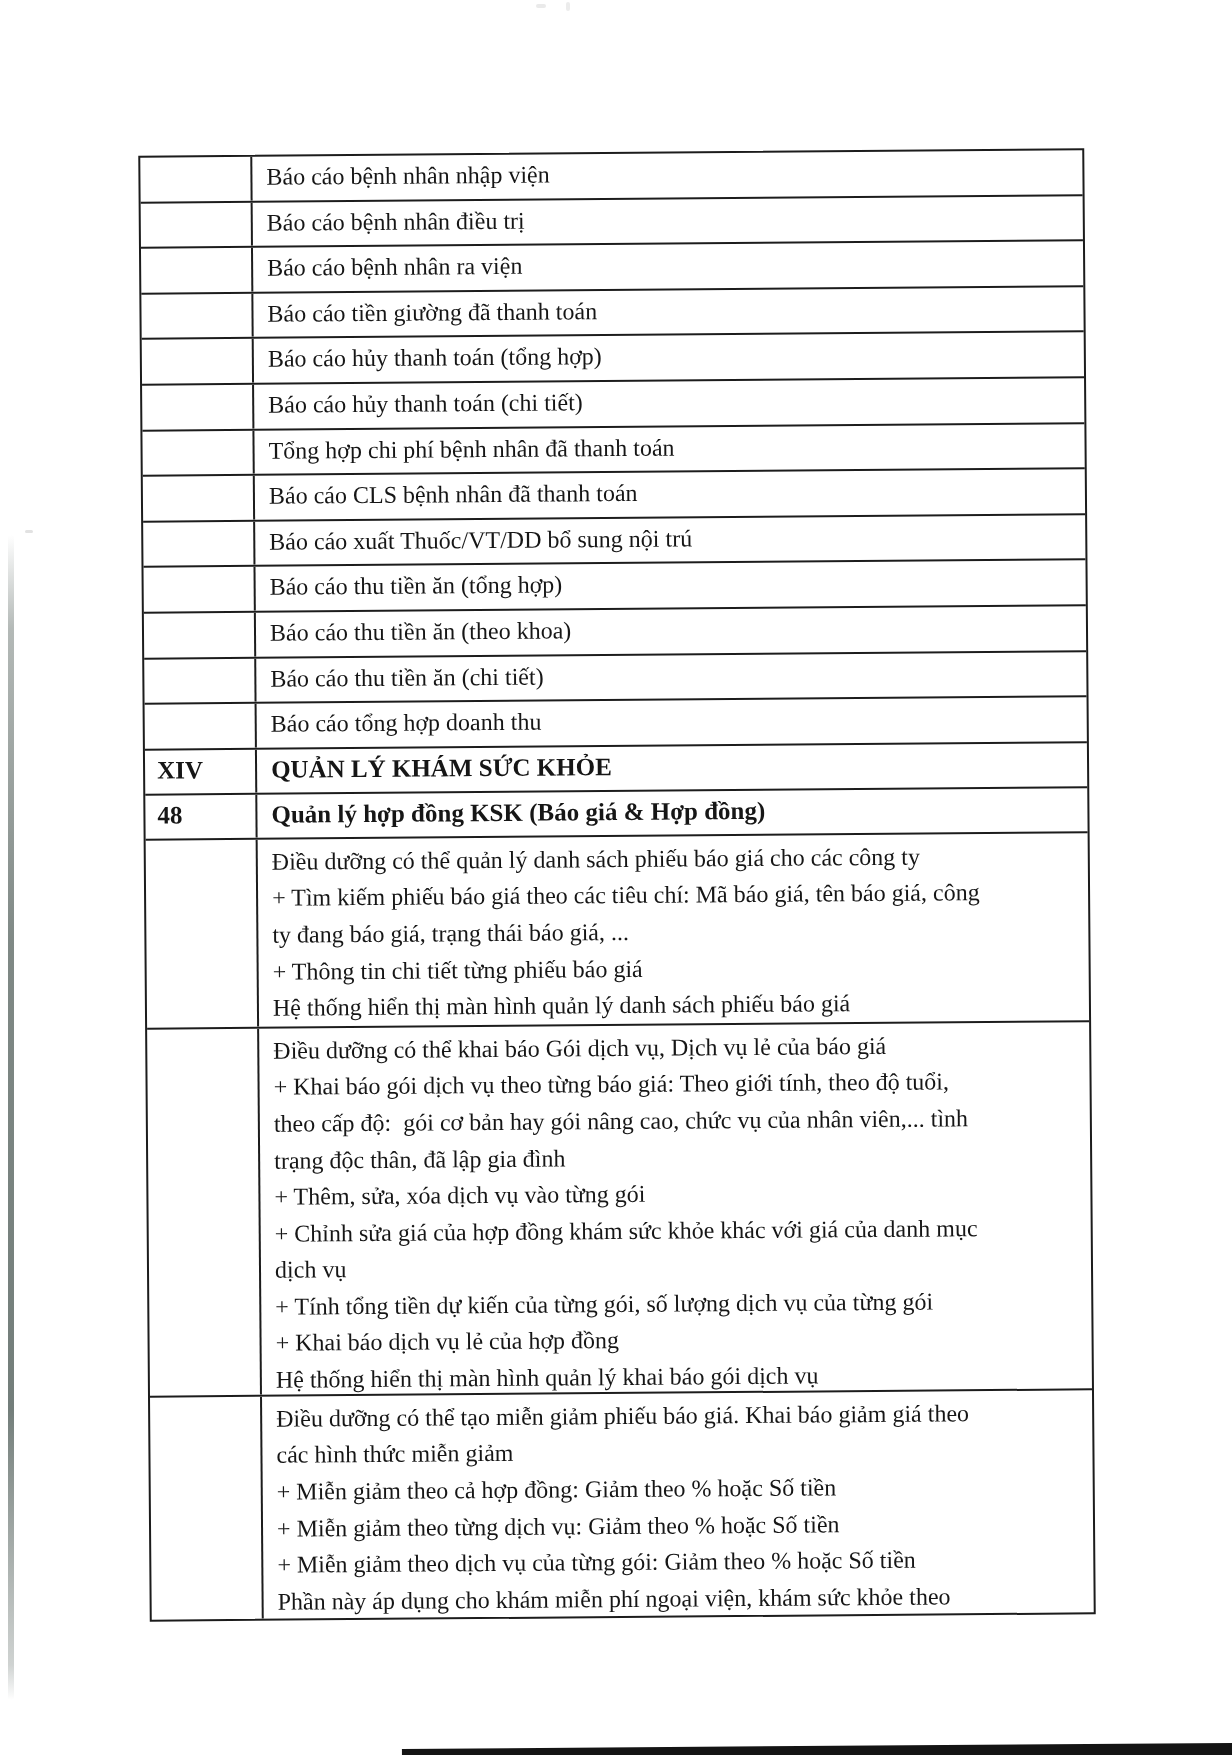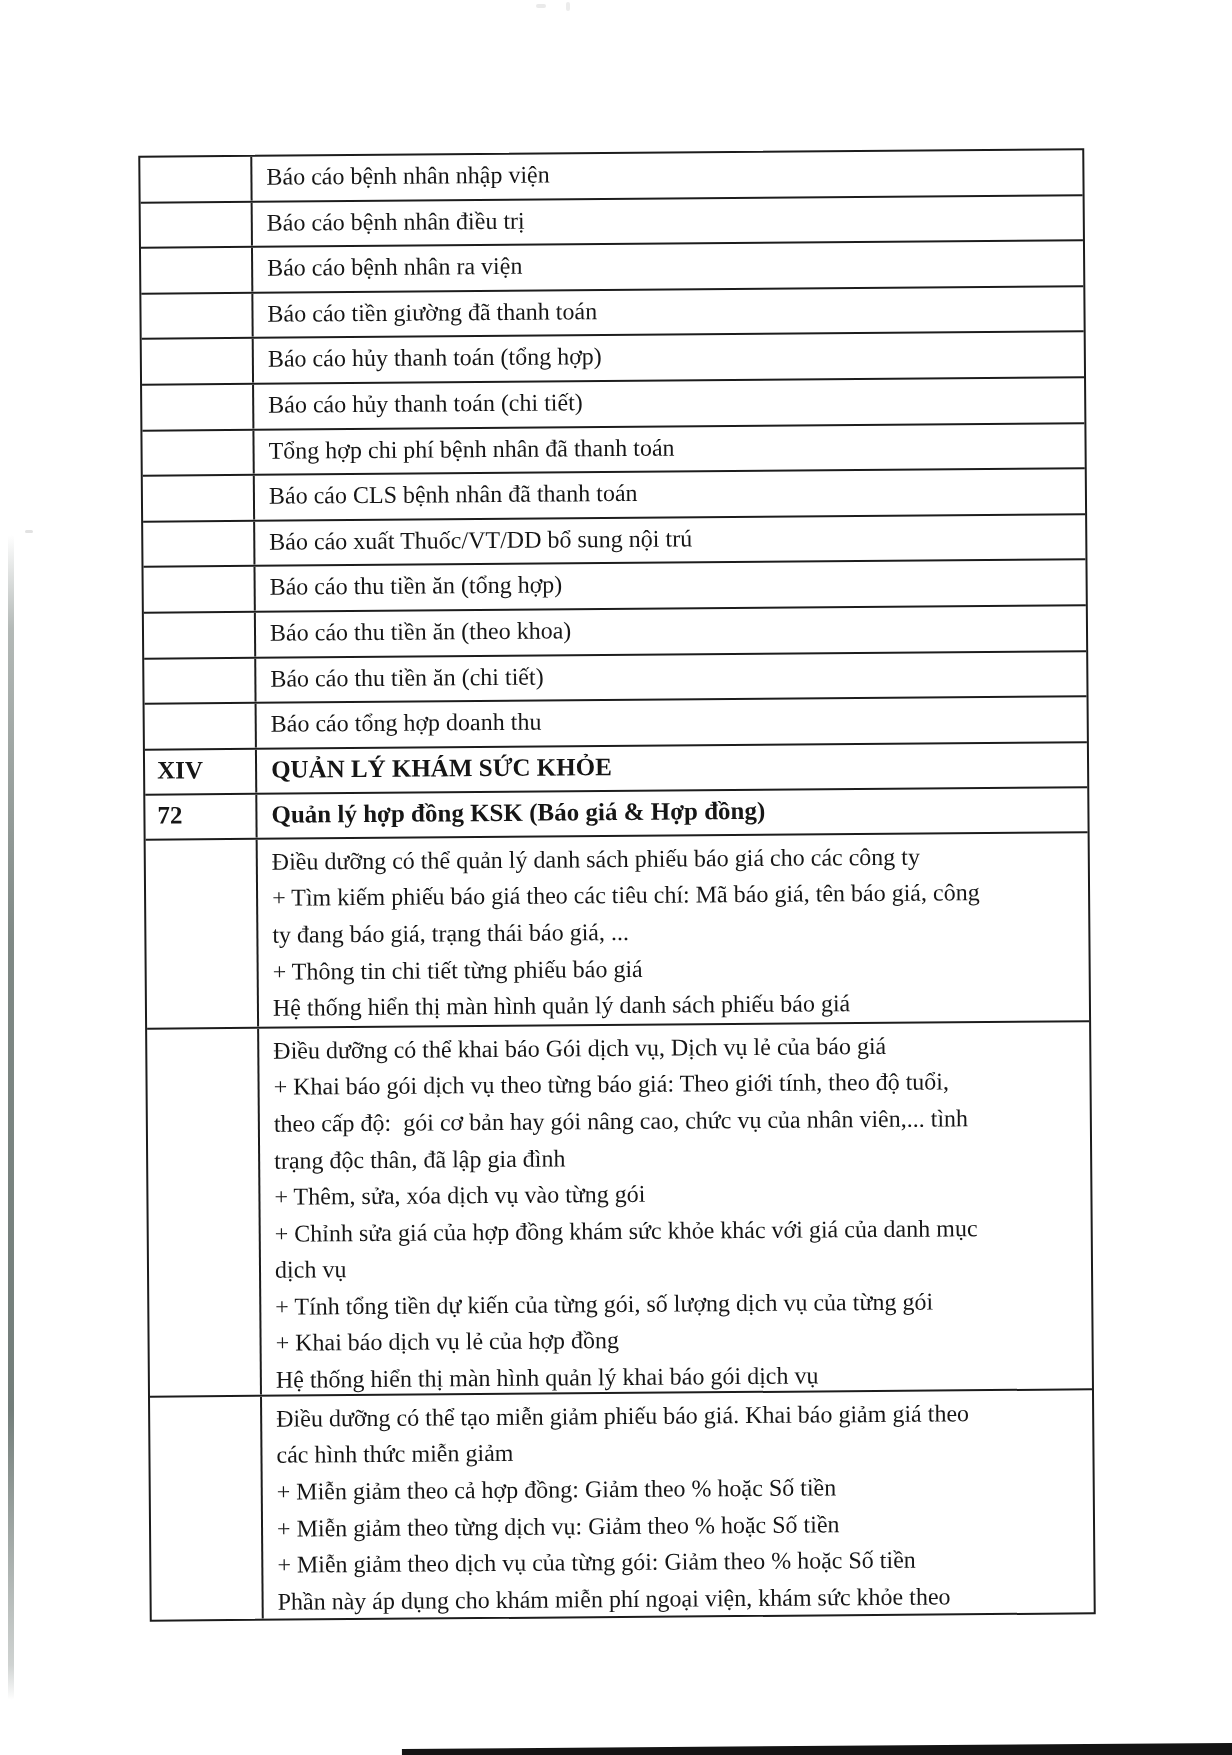--- a/index.html
+++ b/index.html
@@ -135,21 +135,21 @@
       <div class="c1"></div>
       <div class="c2">Báo cáo tổng hợp doanh thu</div>
     </div>
 
     <div class="row row-hdr">
       <div class="c1">XIV</div>
       <div class="c2">QUẢN LÝ KHÁM SỨC KHỎE</div>
     </div>
 
     <div class="row row-hdr">
-      <div class="c1">72</div>
+      <div class="c1">48</div>
       <div class="c2">Quản lý hợp đồng KSK (Báo giá &amp; Hợp đồng)</div>
     </div>
 
     <div class="row row-p1">
       <div class="c1"></div>
       <div class="c2 para">Điều dưỡng có thể quản lý danh sách phiếu báo giá cho các công ty
 + Tìm kiếm phiếu báo giá theo các tiêu chí: Mã báo giá, tên báo giá, công
 ty đang báo giá, trạng thái báo giá, ...
 + Thông tin chi tiết từng phiếu báo giá
 Hệ thống hiển thị màn hình quản lý danh sách phiếu báo giá</div>

